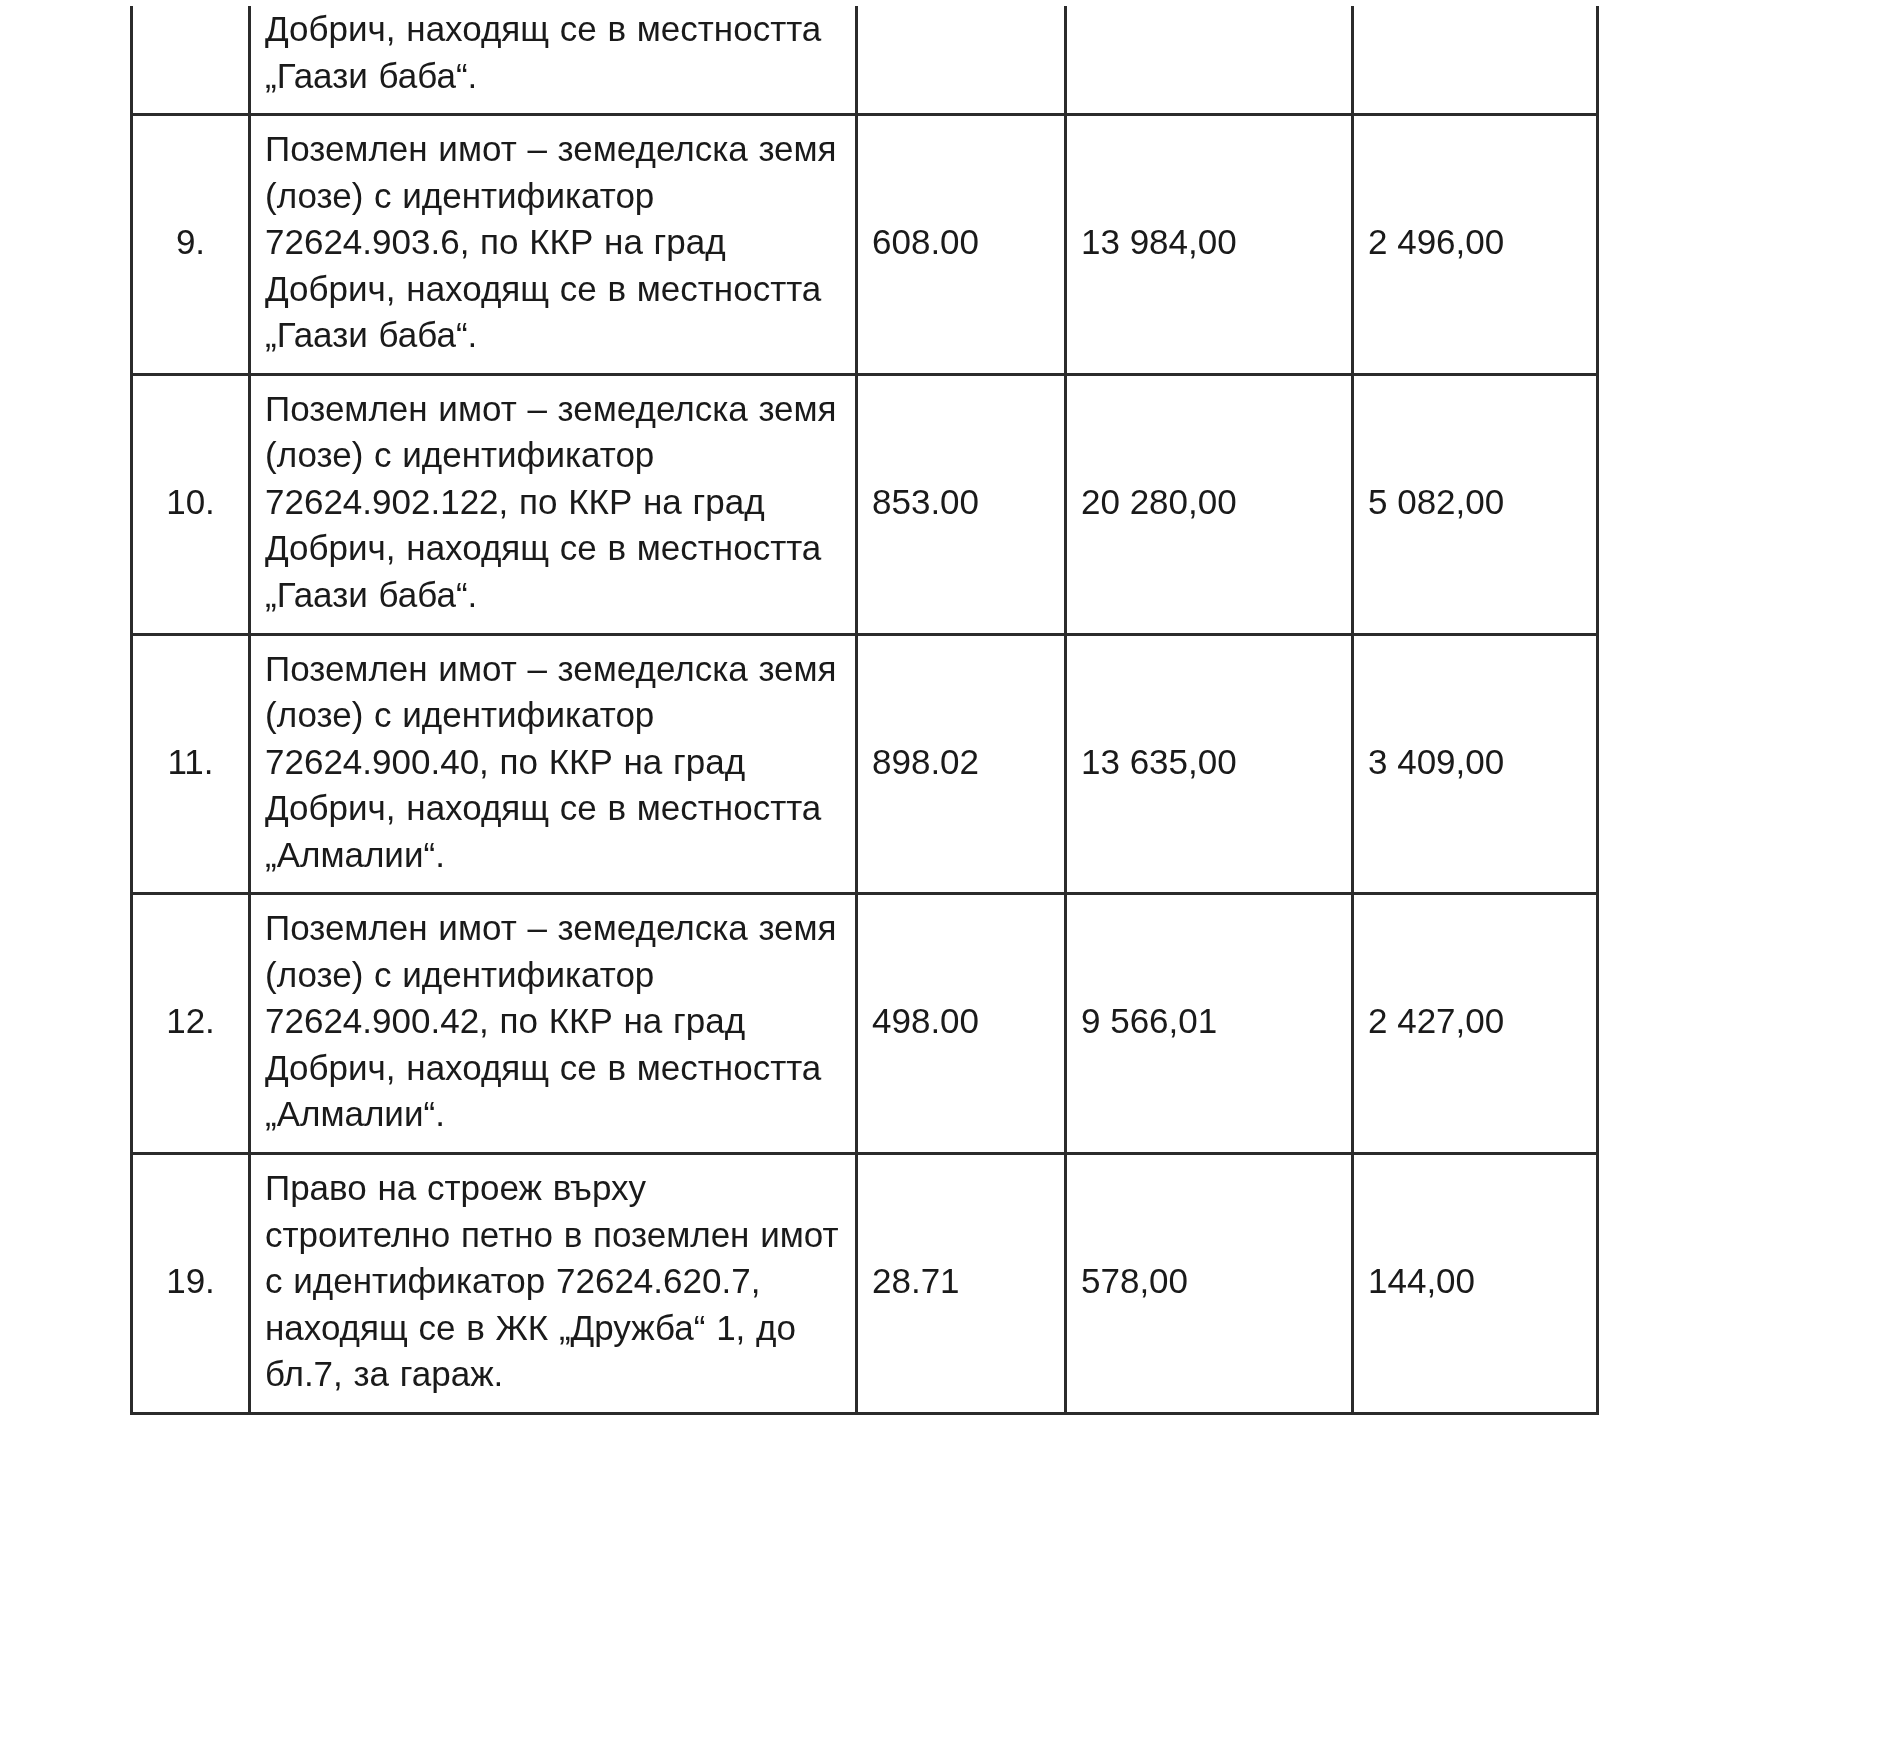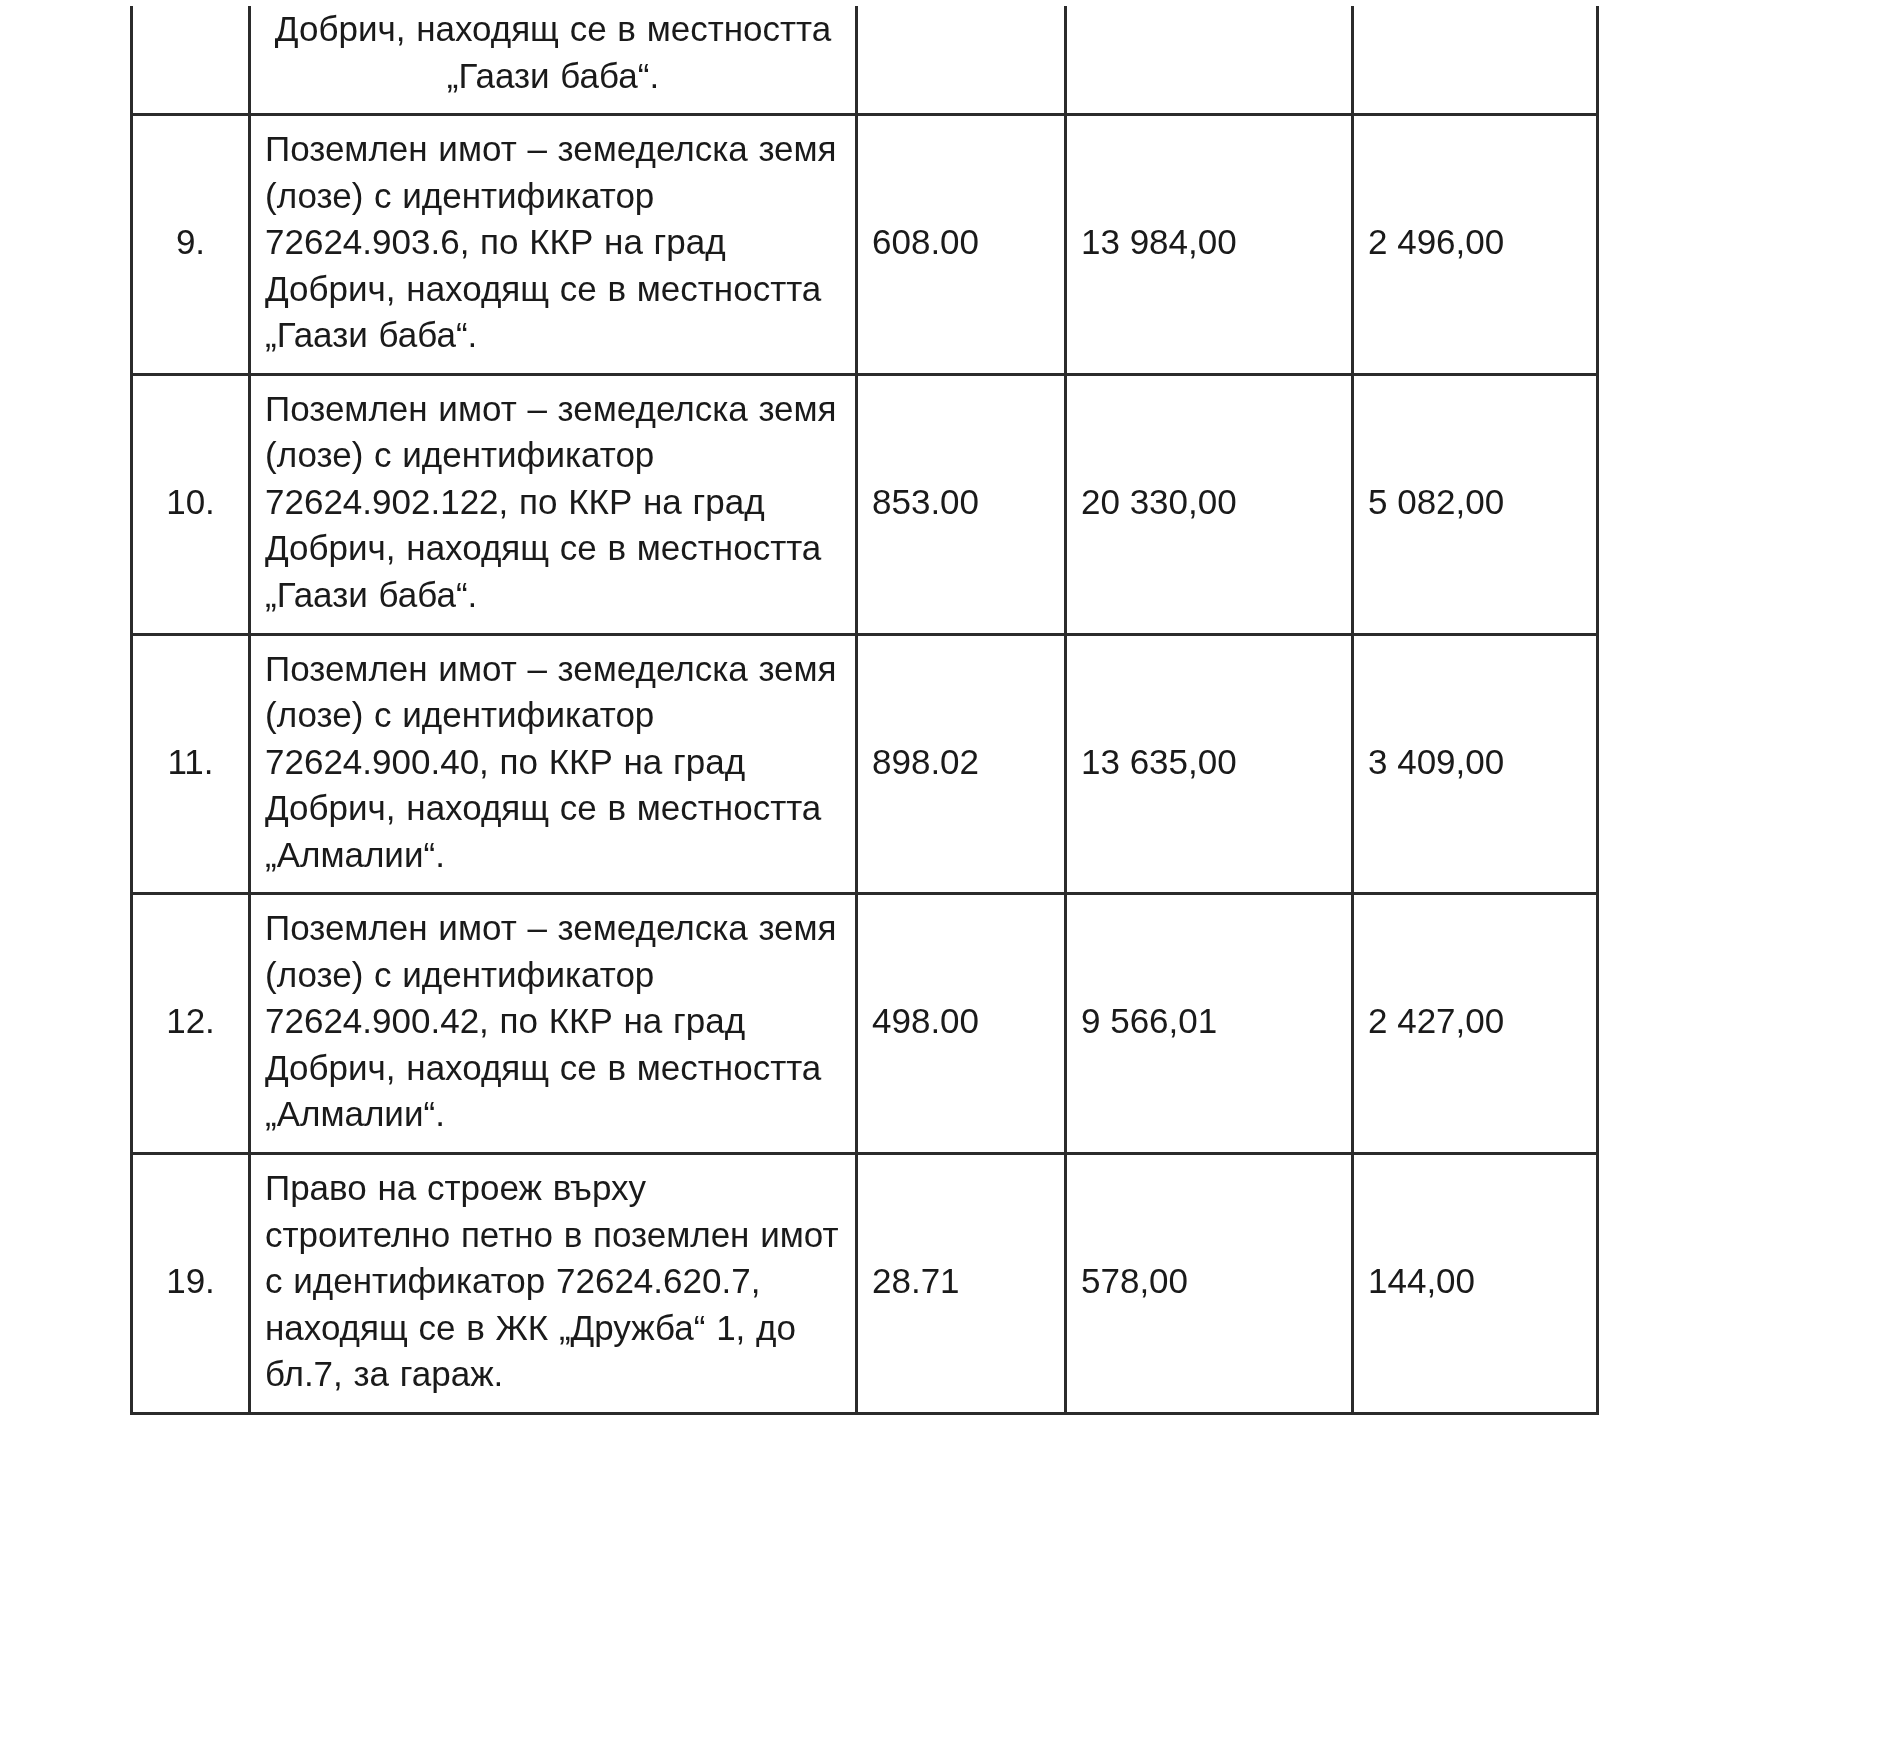--- a/index.html
+++ b/index.html
@@ -51,21 +51,20 @@
     vertical-align: middle;
     white-space: nowrap;
   }
   td.desc {
     text-align: left;
     vertical-align: middle;
     word-spacing: 1px;
   }
   td.desc.partial-cell {
     vertical-align: top;
-    text-align: center;
   }
   td.val {
     vertical-align: middle;
     white-space: nowrap;
   }
 </style>
 </head>
 <body>
 
 <div class="page">
@@ -89,21 +88,21 @@
         <td class="num">9.</td>
         <td class="desc">Поземлен имот – земеделска земя (лозе) с идентификатор 72624.903.6, по ККР на град Добрич, находящ се в местността „Гаази баба“.</td>
         <td class="val">608.00</td>
         <td class="val">13 984,00</td>
         <td class="val">2 496,00</td>
       </tr>
       <tr>
         <td class="num">10.</td>
         <td class="desc">Поземлен имот – земеделска земя (лозе) с идентификатор 72624.902.122, по ККР на град Добрич, находящ се в местността „Гаази баба“.</td>
         <td class="val">853.00</td>
-        <td class="val">20 330,00</td>
+        <td class="val">20 280,00</td>
         <td class="val">5 082,00</td>
       </tr>
       <tr>
         <td class="num">11.</td>
         <td class="desc">Поземлен имот – земеделска земя (лозе) с идентификатор 72624.900.40, по ККР на град Добрич, находящ се в местността „Алмалии“.</td>
         <td class="val">898.02</td>
         <td class="val">13 635,00</td>
         <td class="val">3 409,00</td>
       </tr>
       <tr>

